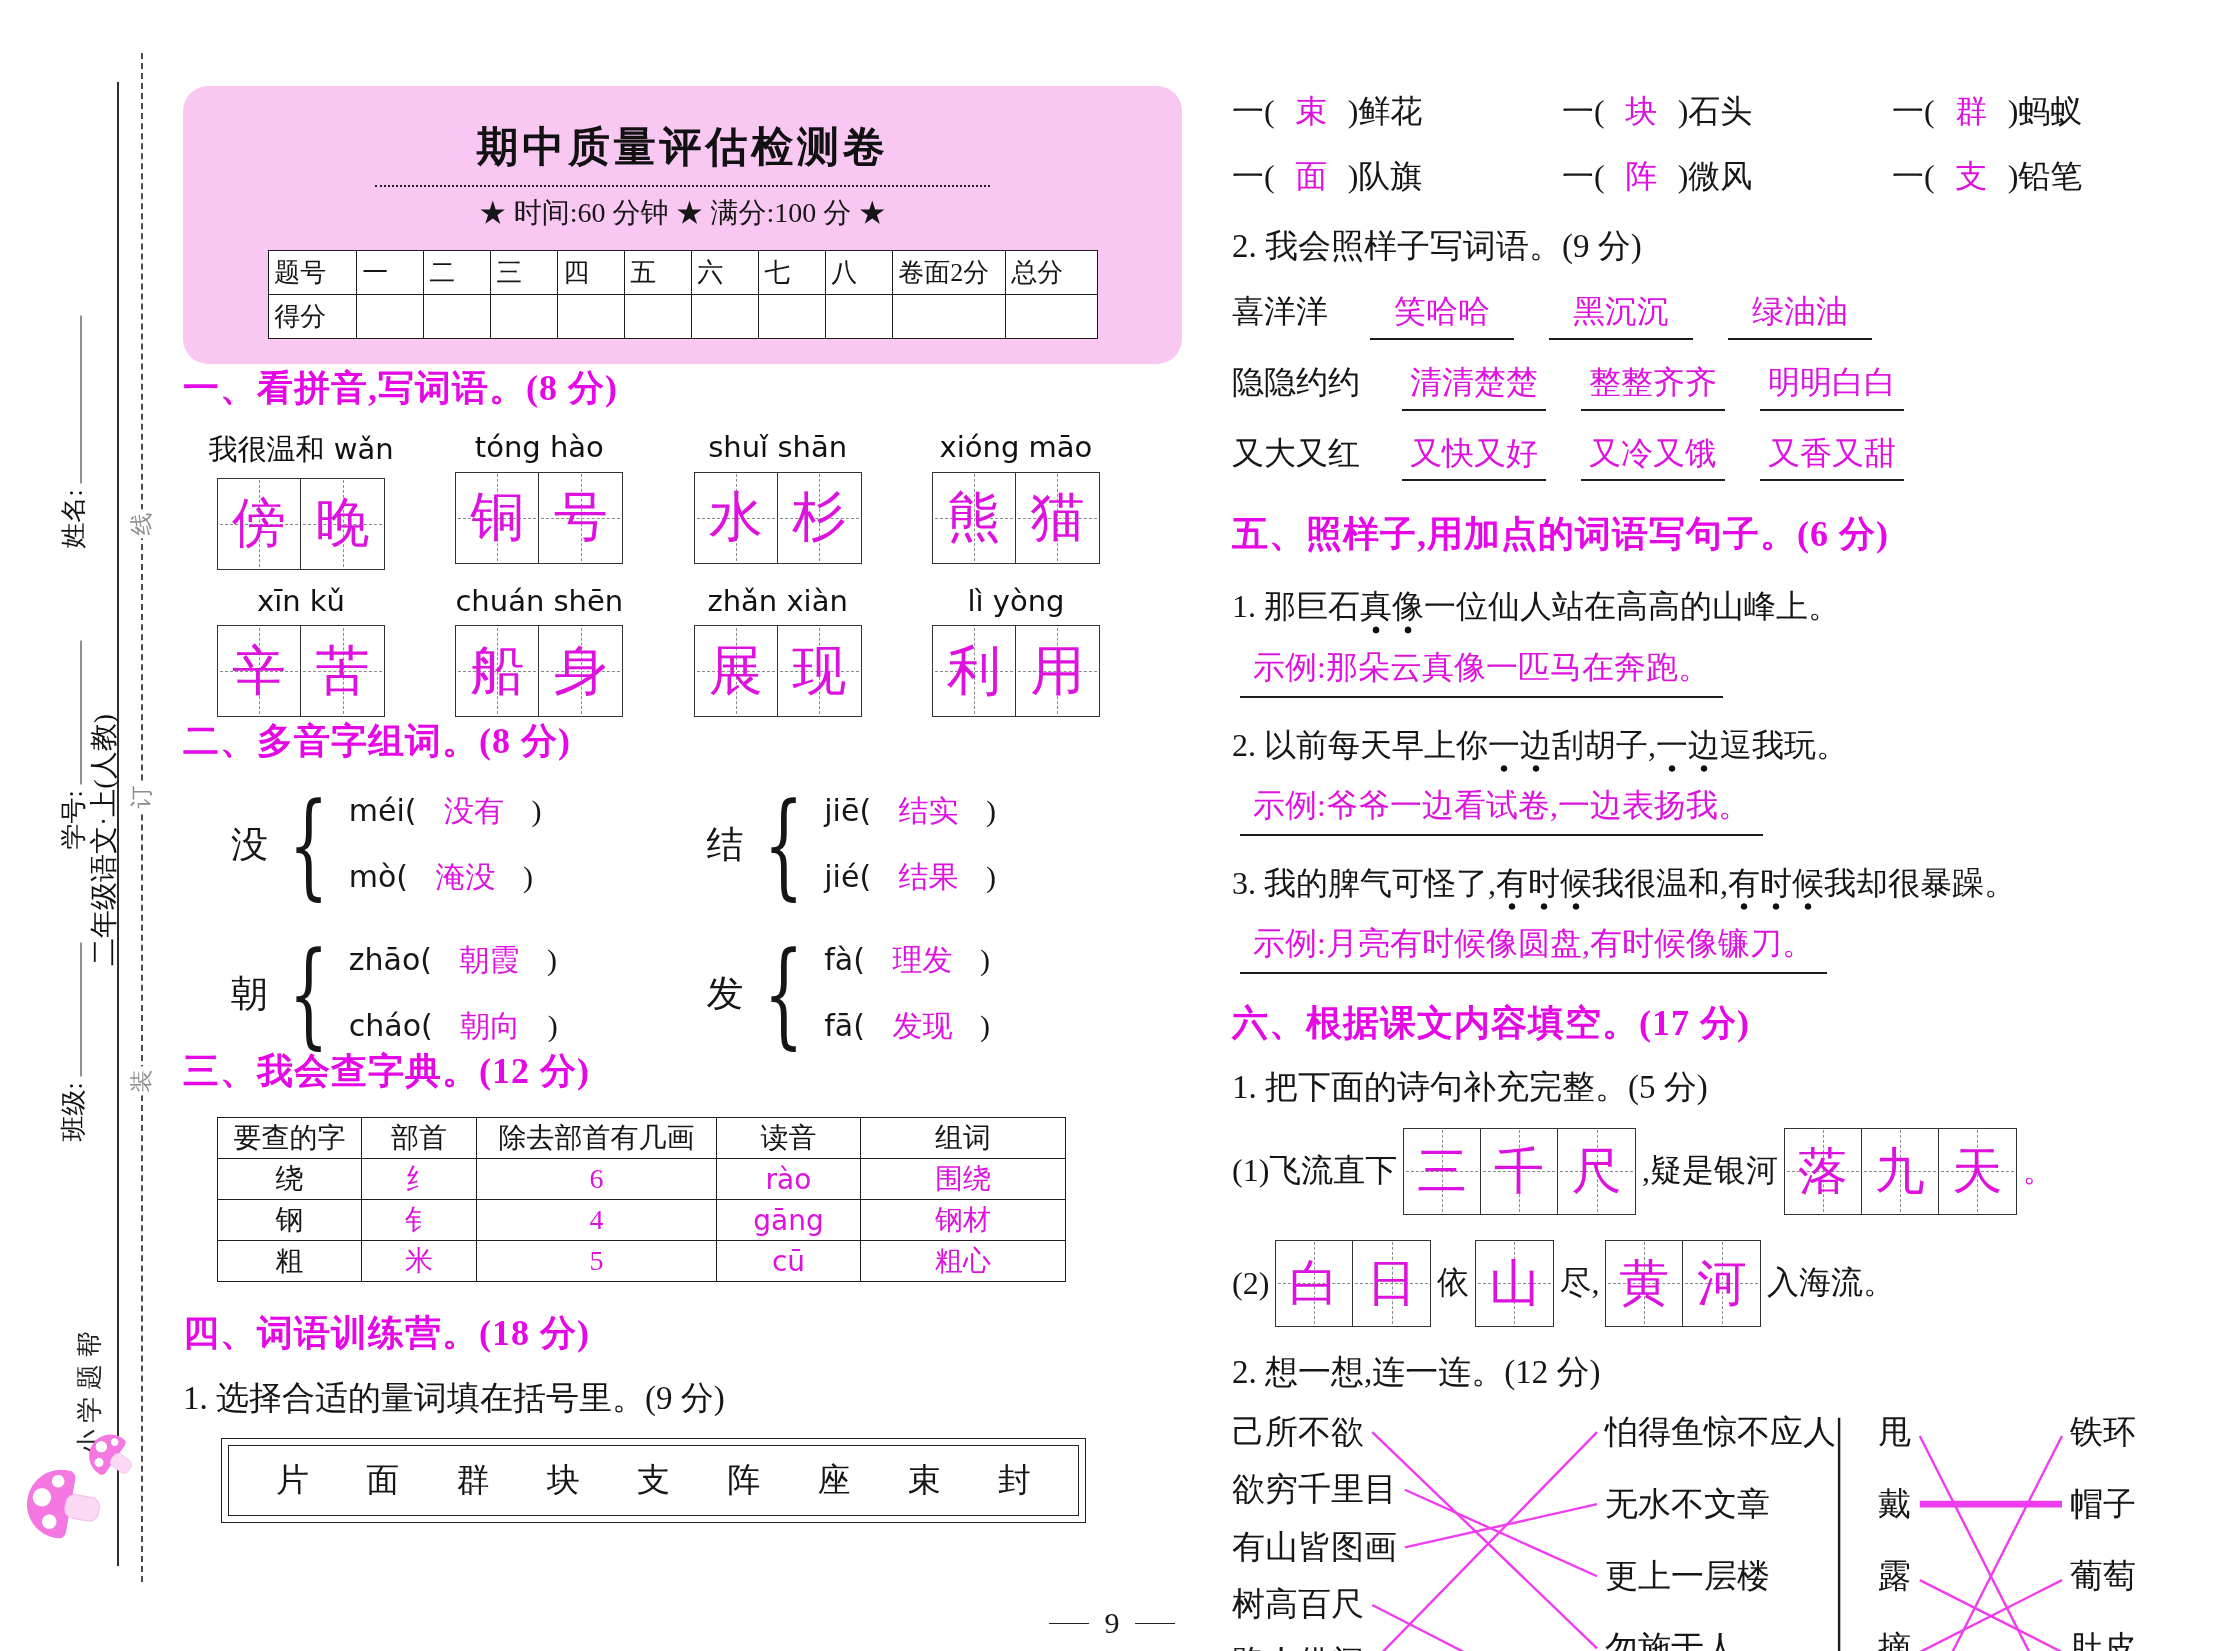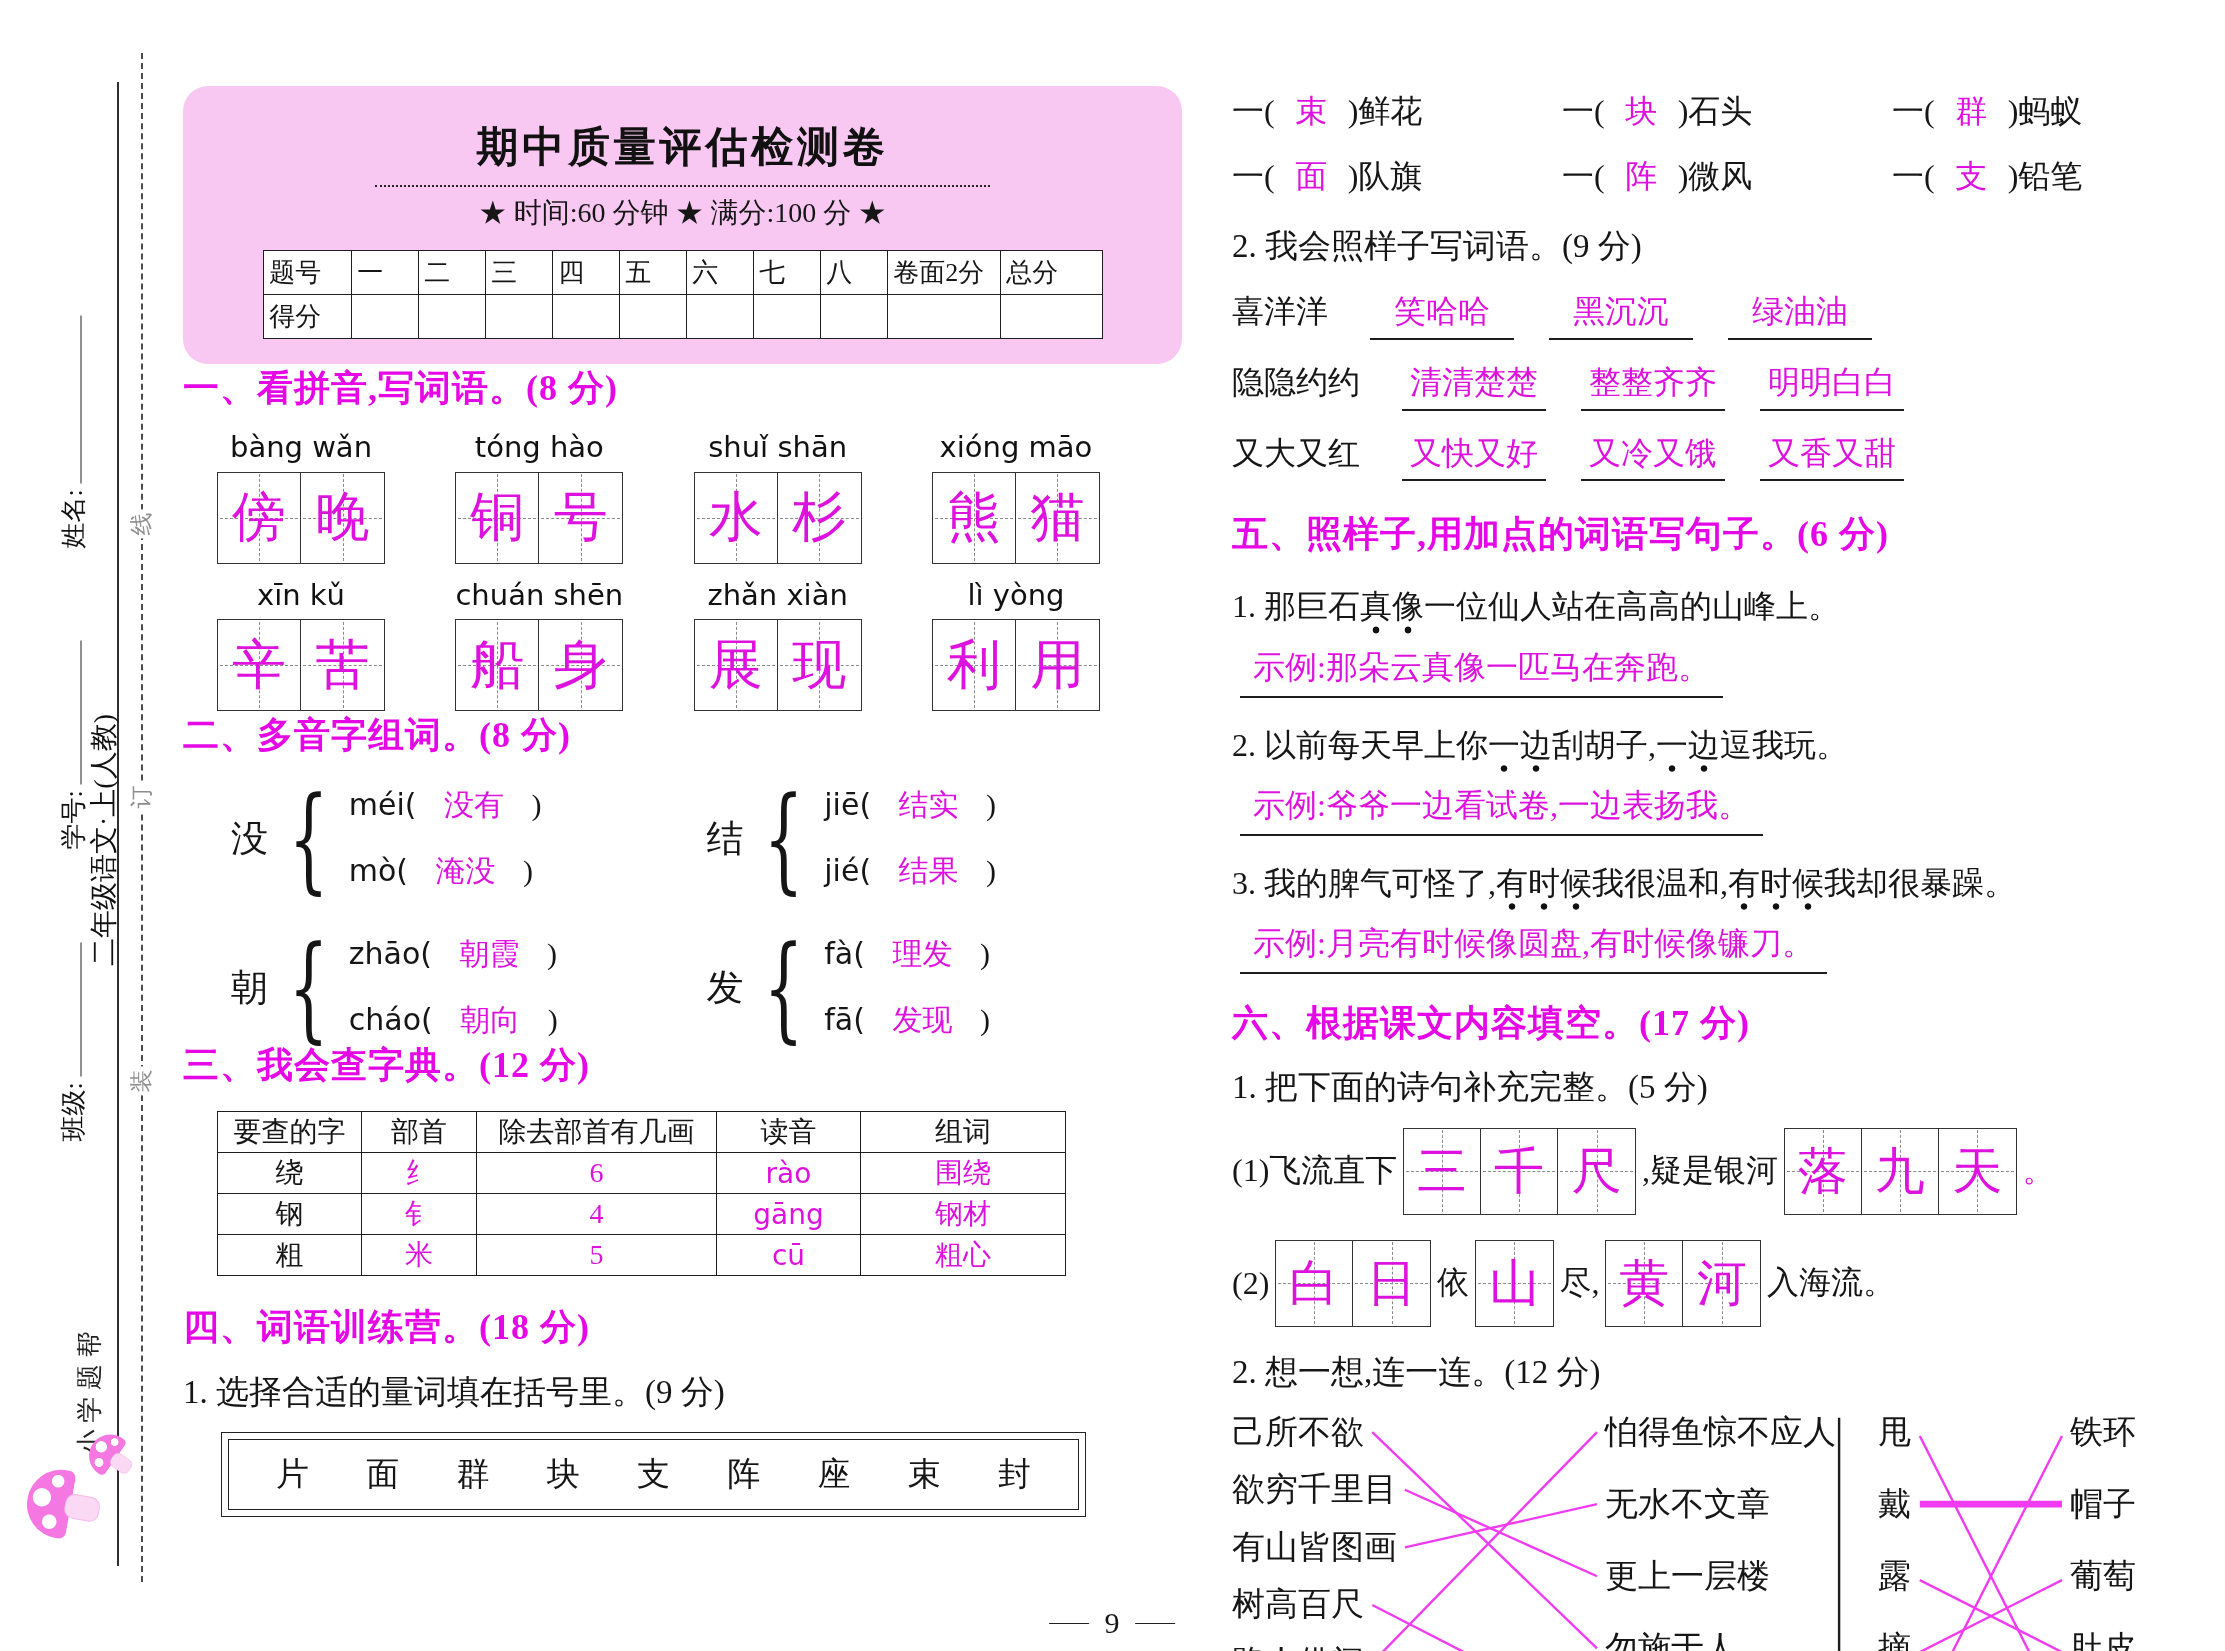--- a/index.html
+++ b/index.html
@@ -35,21 +35,21 @@
   
   .card{background:var(--pink);border-radius:25px;padding:33px 27px 25px;}
   .card-title{text-align:center;font-size:42px;font-weight:bold;letter-spacing:3.8px;color:#111;}
   .card-sep{width:615px;margin:9.6px auto 7.7px;border-top:2.9px dotted #222;}
   .card-meta{text-align:center;font-size:28px;margin-bottom:17.3px;}
   table.score{border-collapse:collapse;margin:0 auto;background:#fff;font-size:26px;}
   table.score td{border:1.9px solid #1d1d1d;text-align:left;height:44px;padding:0 5.8px;}
   td.c-label{width:88px;}
   td.c-num{width:67px;}
   td.c-wide{width:113px;}
-  td.c-total{width:102px;}
+  td.c-total{width:92px;}
 
   .h-section{color:var(--mag);font-weight:bold;font-size:36px;letter-spacing:1px;}
   .q{font-size:33px;margin-top:17.3px;}
 
   
   .pz-row{display:flex;justify-content:space-between;width:913px;margin:17.3px 0 0 19px;}
   .pword{width:198px;text-align:center;}
   .py-label{font-family:"DejaVu Sans",sans-serif;font-size:29px;margin-bottom:7.7px;color:#111;}
   .cellbox{display:inline-flex;border:1.9px solid #333;background:#fff;vertical-align:middle;}
   .cell{width:83px;height:90px;position:relative;border-right:1.9px solid #333;}
@@ -181,21 +181,21 @@
               <td></td>
         </tr>
       </tbody>
         </table>
     </div>
 
     <div class="h-section">一、看拼音,写词语。(8 分)</div>
 
     <div class="pz-row">
       <div class="pword">
-        <div class="py-label">bàng wǎn</div>
+        <div class="py-label">我很温和 wǎn</div>
         <div class="cellbox">
           <div class="cell">
               <span class="hz">傍</span>
             </div>
           <div class="cell">
               <span class="hz">晚</span>
             </div>
         </div>
       </div>
       <div class="pword">

